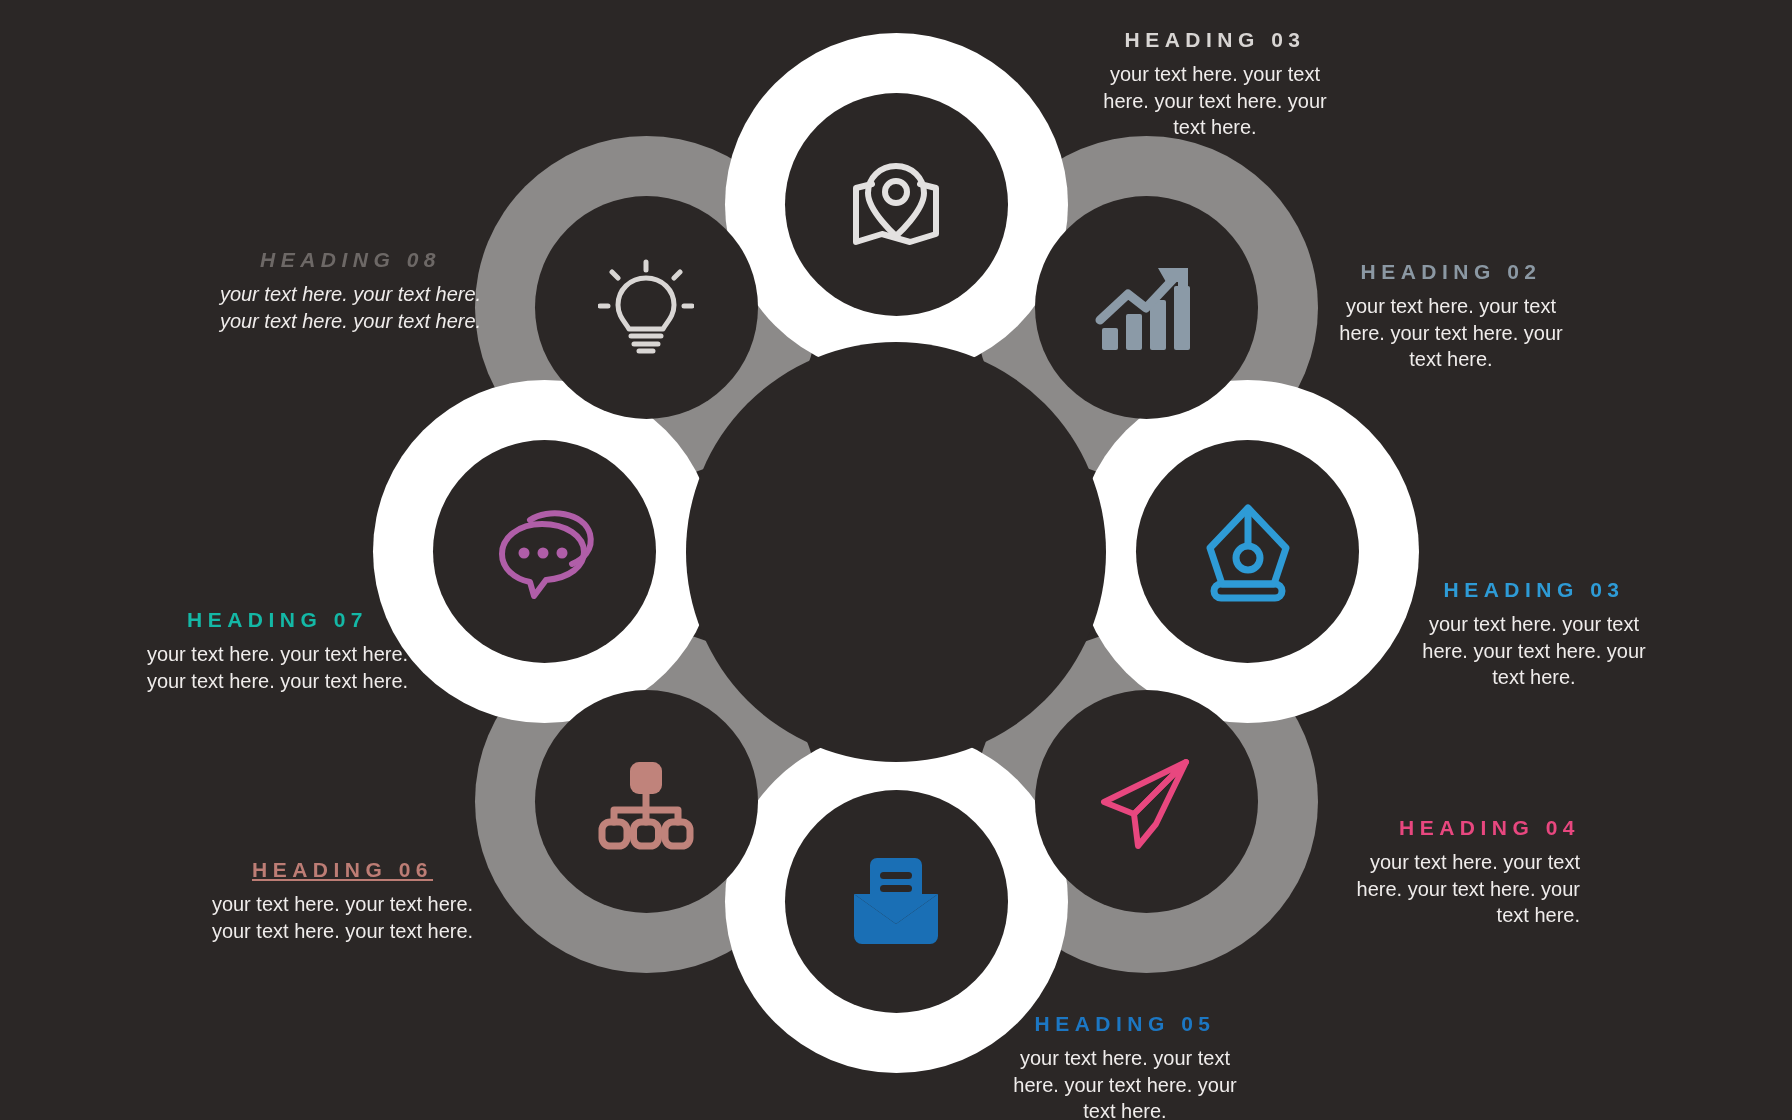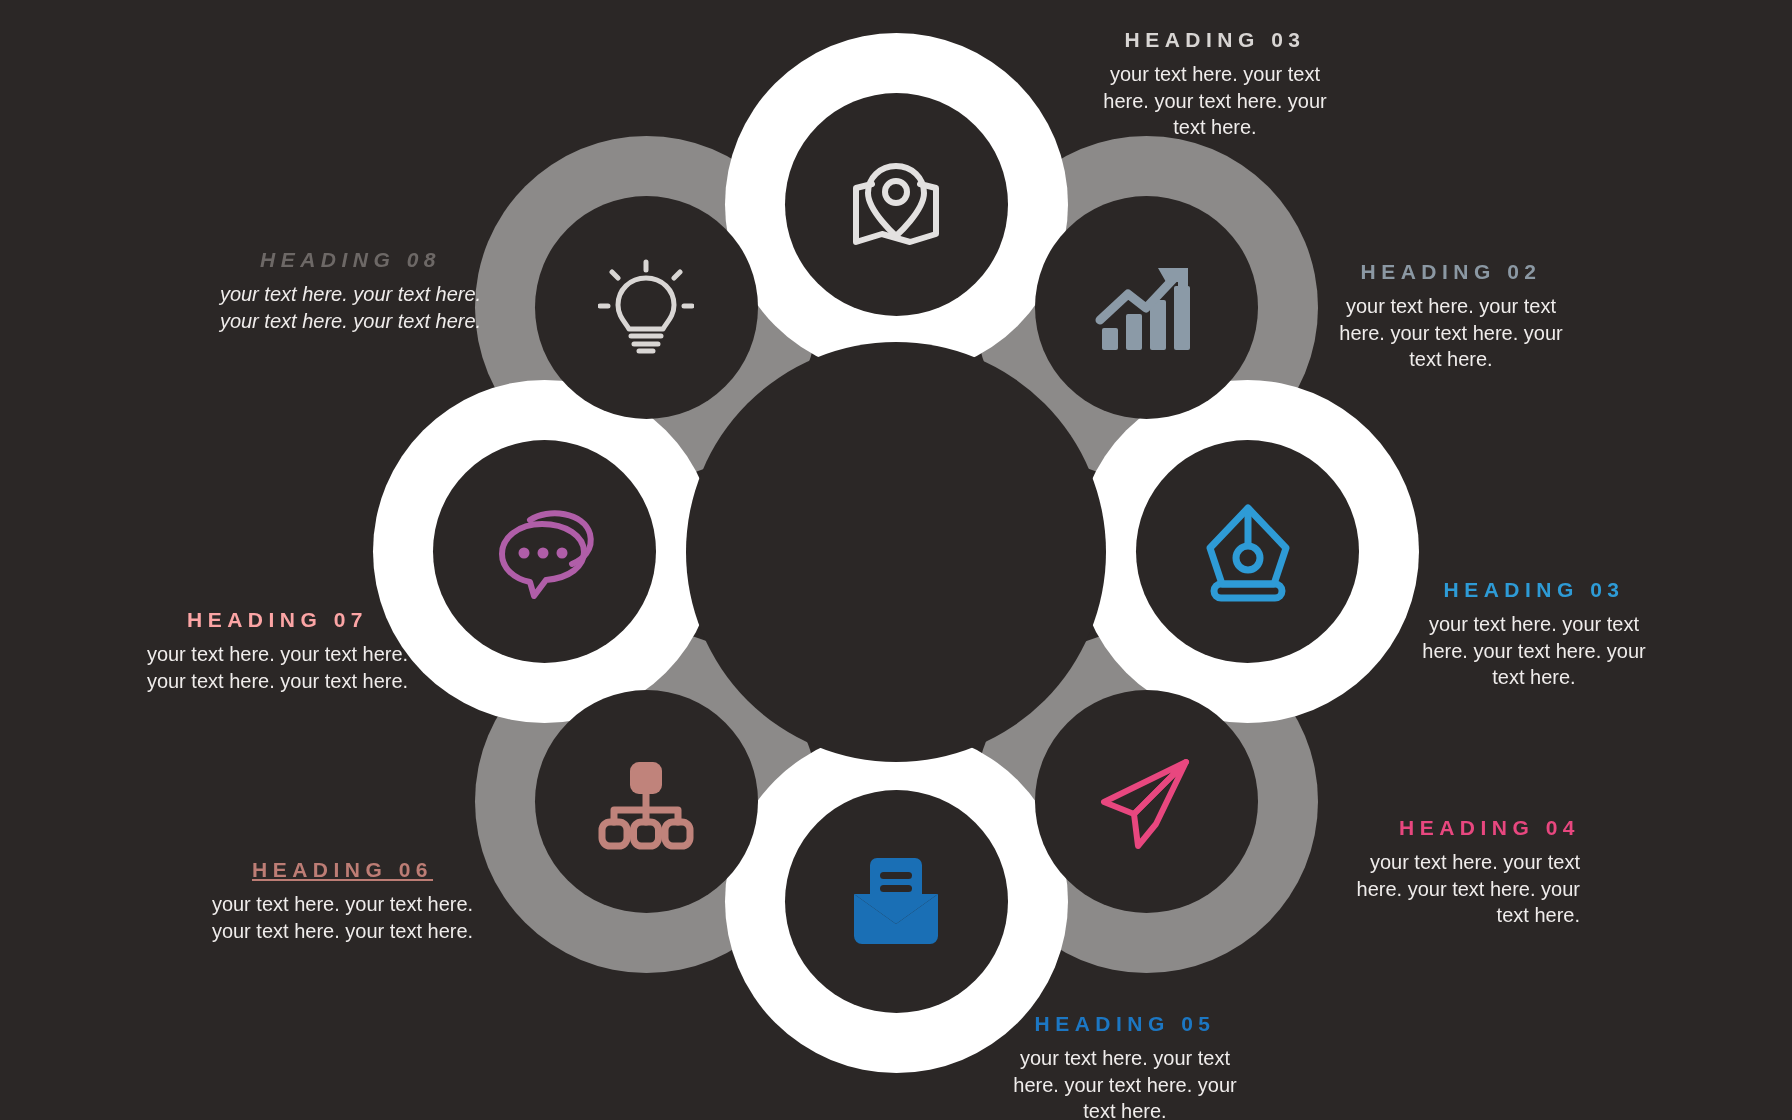--- a/index.html
+++ b/index.html
@@ -182,21 +182,21 @@
     <div class="thead" style="color:#1c77c3;">HEADING 05</div>
     <div class="tbody">your text here. your text here. your text here. your text here.</div>
   </div>
 
   <div class="tblock" style="left:210px;top:858px;width:265px;">
     <div class="thead" style="color:#bd7d75;text-decoration:underline;">HEADING 06</div>
     <div class="tbody">your text here. your text here. your text here. your text here.</div>
   </div>
 
   <div class="tblock" style="left:145px;top:608px;width:265px;">
-    <div class="thead" style="color:#fca5a5;">HEADING 07</div>
+    <div class="thead" style="color:#14b8a6;">HEADING 07</div>
     <div class="tbody">your text here. your text here. your text here. your text here.</div>
   </div>
 
   <div class="tblock" style="left:218px;top:248px;width:265px;font-style:italic;">
     <div class="thead" style="color:#6d6866;">HEADING 08</div>
     <div class="tbody">your text here. your text here. your text here. your text here.</div>
   </div>
 
 </div>
 

